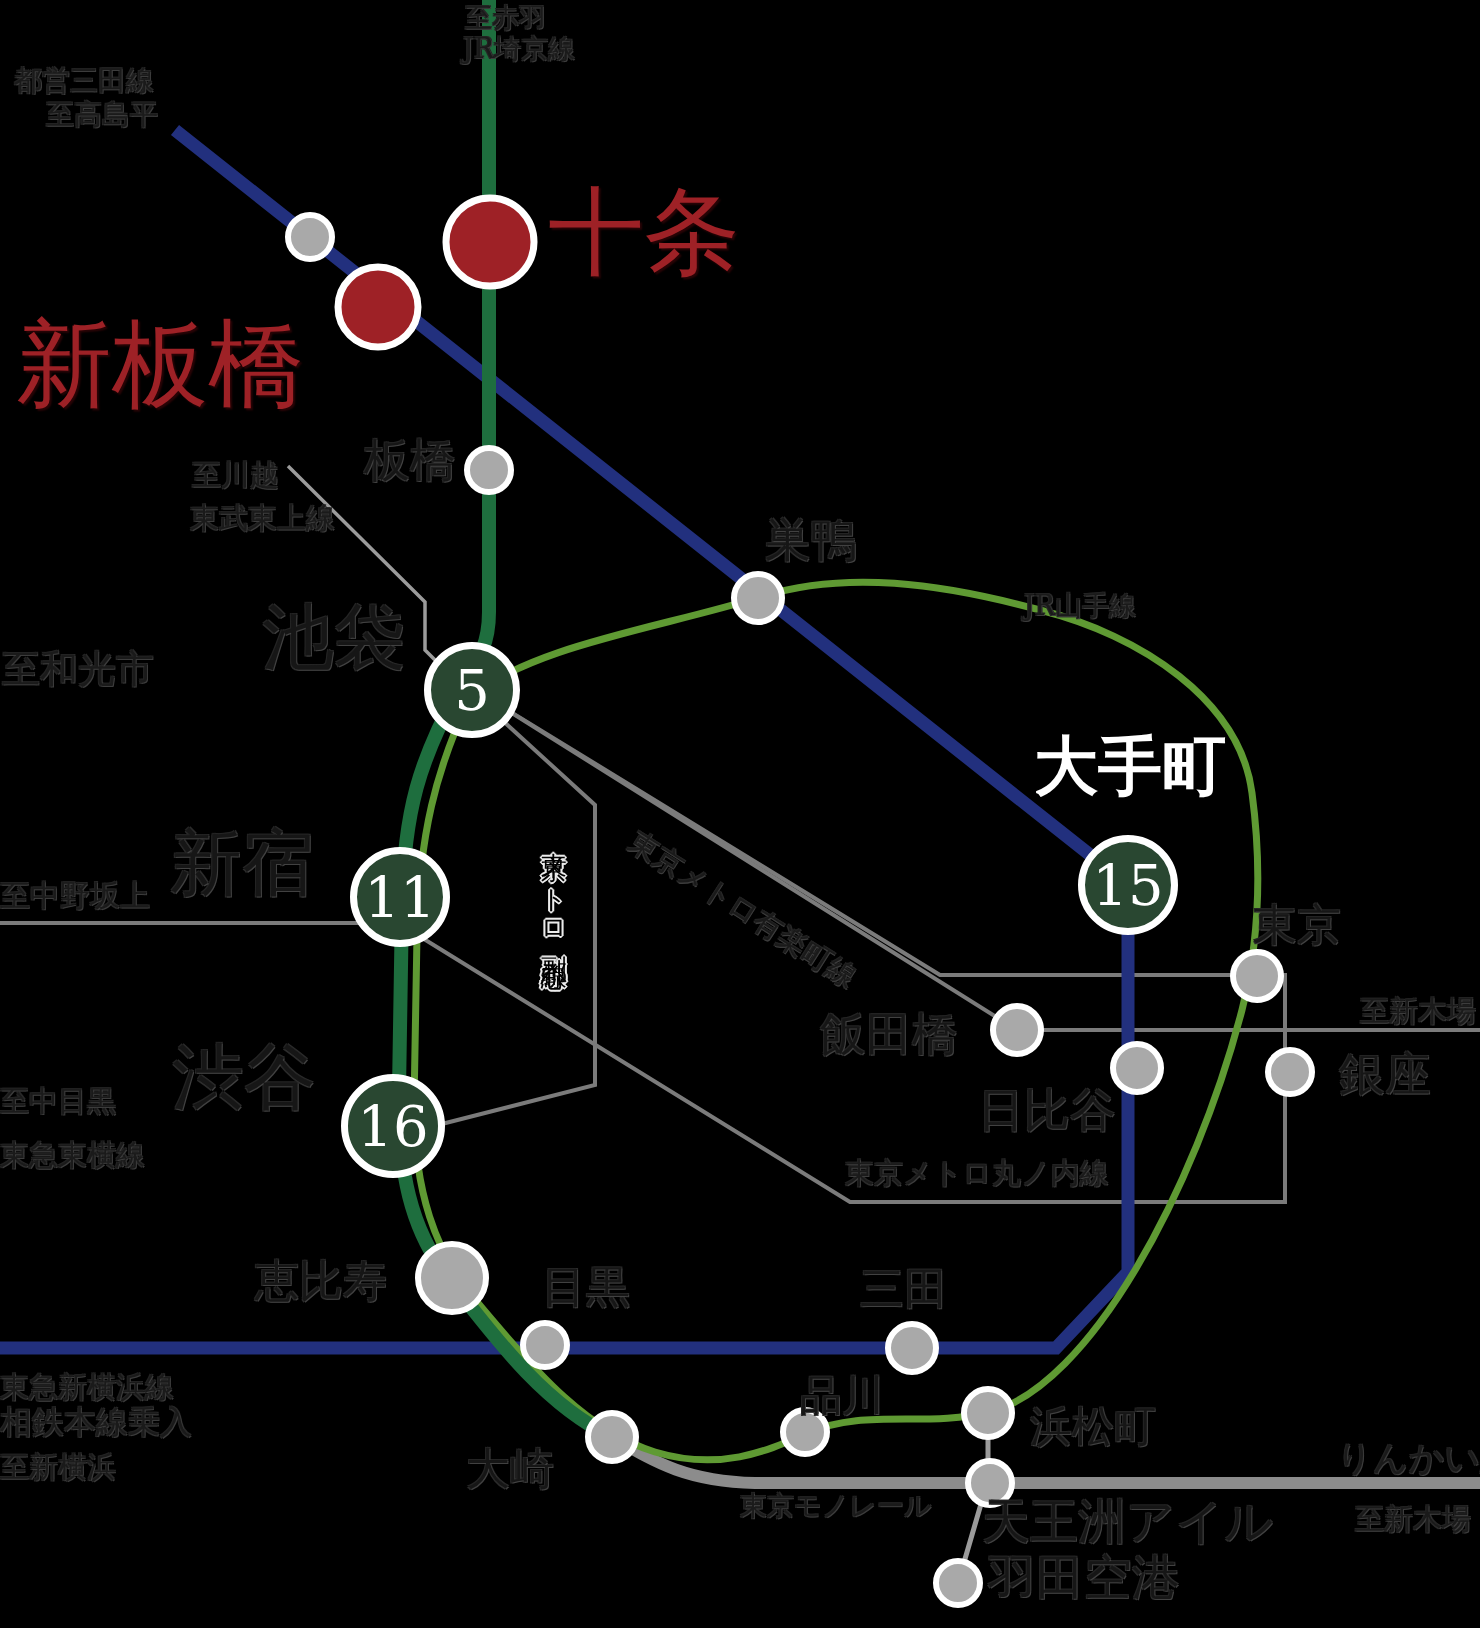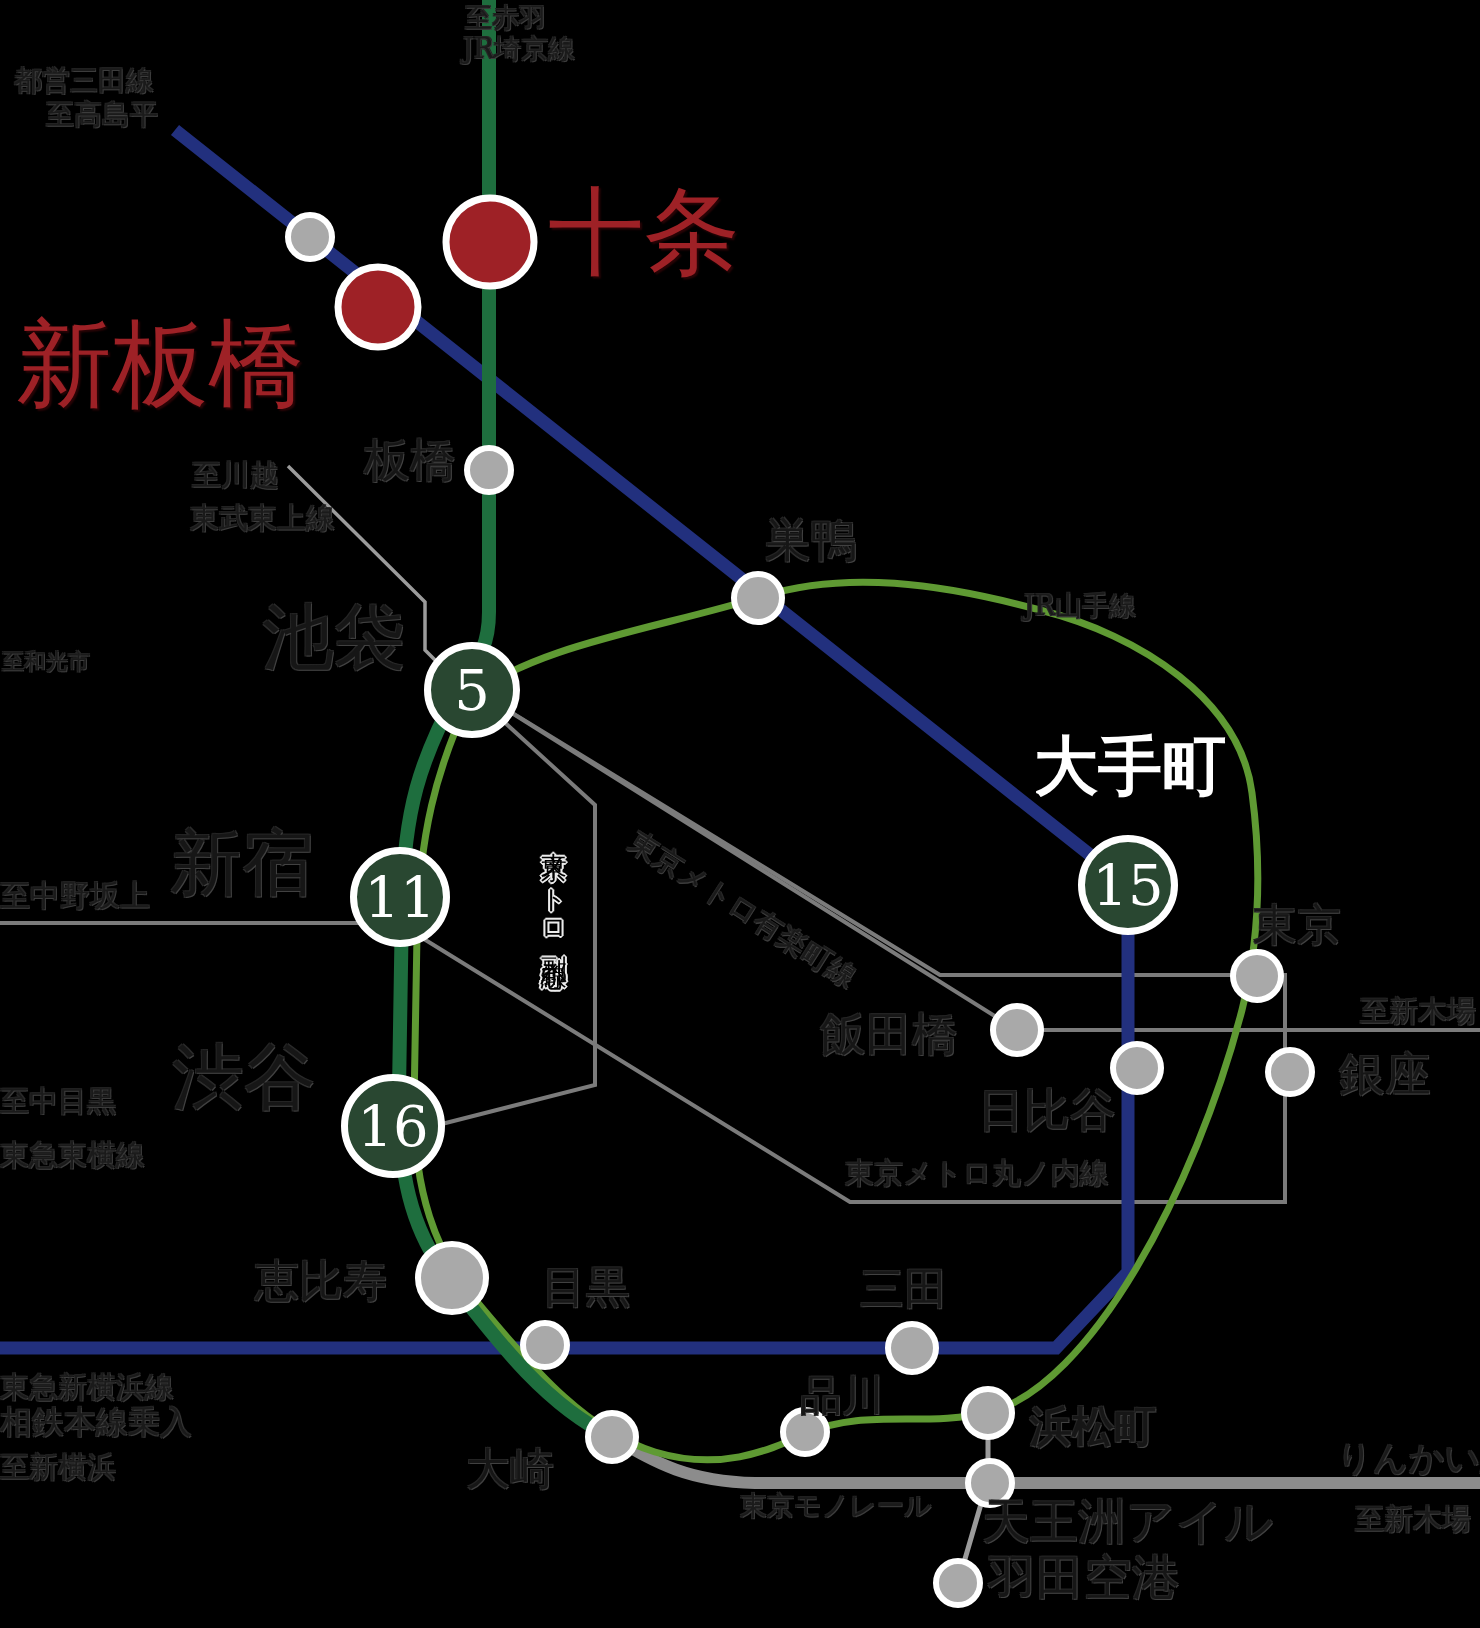--- a/index.html
+++ b/index.html
@@ -128,21 +128,21 @@
   <div class="lbl gs" style="left:46px;  top:100px;font-size:28px;">至高島平</div>
 
   <div class="lbl red" style="left:548px; top:182px; font-size:96px;">十条</div>
   <div class="lbl red" style="left:16px;  top:314px; font-size:96px;">新板橋</div>
 
   <div class="lbl g" style="left:364px; top:436px; font-size:46px;text-align:center;">板橋</div>
   <div class="lbl gs" style="left:192px; top:460px; font-size:29px;">至川越</div>
   <div class="lbl gs" style="left:190px; top:503px; font-size:29px;">東武東上線</div>
 
   <div class="lbl g" style="left:262px; top:600px; font-size:72px;">池袋</div>
-  <div class="lbl gs" style="left:2px;   top:650px; font-size:22px;">至和光市</div>
+  <div class="lbl gs" style="left:2px;   top:650px; font-size:38px;">至和光市</div>
 
   <div class="lbl g" style="left:765px;  top:516px; font-size:46px;">巣鴨</div>
   <div class="lbl gs" style="left:1024px; top:592px; font-size:27px;">JR山手線</div>
 
   <div class="lbl white" style="left:1034px; top:732px; font-size:64px;">大手町</div>
   <div class="lbl g" style="left:1253px; top:902px; font-size:44px;">東京</div>
 
   <div class="lbl g" style="left:170px; top:826px; font-size:72px;">新宿</div>
   <div class="lbl gs" style="left:0px;   top:880px; font-size:30px;">至中野坂上</div>
 
@@ -161,21 +161,21 @@
 
   <div class="lbl g" style="left:255px; top:1258px; font-size:44px;">恵比寿</div>
   <div class="lbl g" style="left:542px; top:1264px; font-size:44px;">目黒</div>
   <div class="lbl g" style="left:860px; top:1266px; font-size:44px;">三田</div>
 
   <div class="lbl gs" style="left:0px; top:1372px; font-size:29px;">東急新横浜線</div>
   <div class="lbl gs" style="left:0px; top:1406px; font-size:32px;">相鉄本線乗入</div>
   <div class="lbl gs" style="left:0px; top:1452px; font-size:29px;">至新横浜</div>
 
   <div class="lbl g" style="left:800px;  top:1374px; font-size:42px;">品川</div>
-  <div class="lbl g" style="left:1030px; top:1405px; font-size:42px;font-weight:bold;">浜松町</div>
+  <div class="lbl g" style="left:1030px; top:1405px; font-size:42px;">浜松町</div>
   <div class="lbl g" style="left:466px;  top:1446px; font-size:44px;">大崎</div>
 
   <div class="lbl gs" style="left:1337px; top:1440px; font-size:35px;">りんかい線</div>
   <div class="lbl gs" style="left:740px;  top:1492px; font-size:27px;">東京モノレール</div>
   <div class="lbl g" style="left:982px;  top:1496px; font-size:48px;">天王洲アイル</div>
   <div class="lbl gs" style="left:1355px; top:1504px; font-size:29px;">至新木場</div>
   <div class="lbl g" style="left:988px;  top:1552px; font-size:48px;">羽田空港</div>
 
 </div>
 

